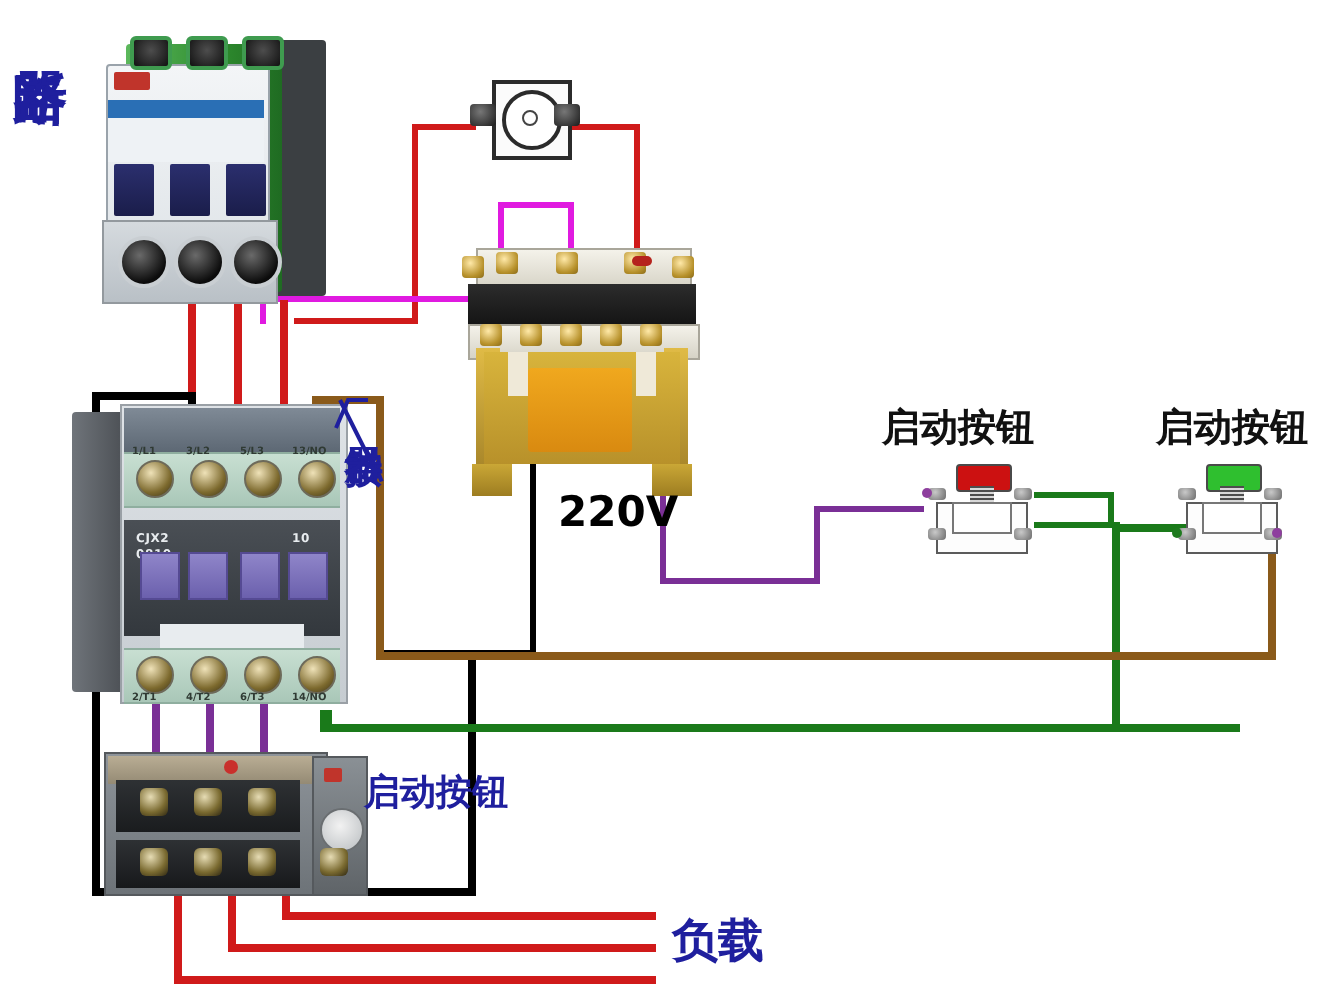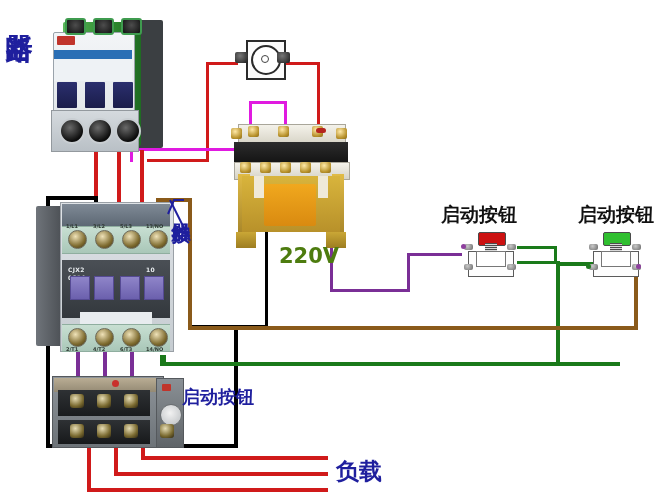--- a/index.html
+++ b/index.html
@@ -278,21 +278,21 @@
     <div class="pb-t" style="left:2px;top:32px;"></div>
     <div class="pb-t" style="left:45px;top:32px;"></div>
     <div class="pb-tg" style="left:-1px;top:32px;"></div>
     <div class="pb-tp" style="left:49px;top:32px;"></div>
   </div>
 
   <div class="lbl lbl-v" style="left:6px;top:14px;font-size:27px;color:#1f1f9e;">断路器</div>
 
 
 
-  <div class="lbl" style="left:279px;top:246px;font-size:21px;color:#4d7c0f;">220V</div>
+  <div class="lbl" style="left:279px;top:246px;font-size:21px;color:#000000;">220V</div>
 
   <div class="lbl lbl-v" style="left:172px;top:208px;font-size:19px;color:#1f1f9e;">接触器</div>
 
   <div class="lbl" style="left:182px;top:388px;font-size:18px;color:#1f1f9e;">启动按钮</div>
 
   <div class="lbl" style="left:441px;top:205px;font-size:19px;color:#111111;">启动按钮</div>
 
   <div class="lbl" style="left:578px;top:205px;font-size:19px;color:#111111;">启动按钮</div>
 
   <div class="lbl" style="left:336px;top:460px;font-size:23px;color:#1f1f9e;">负载</div>

